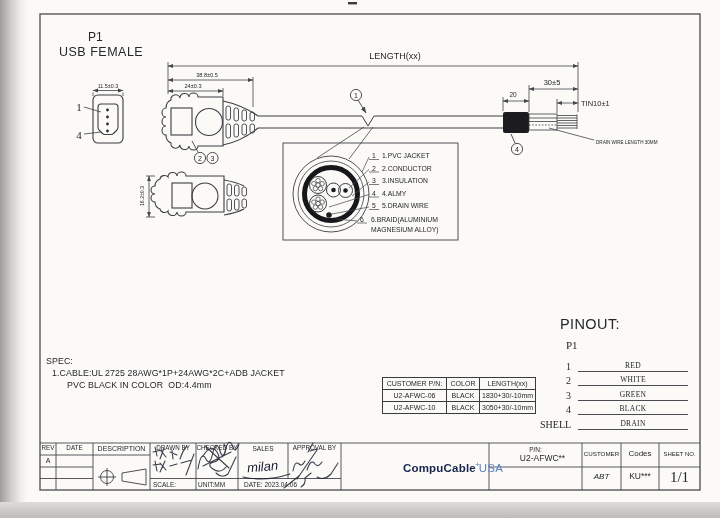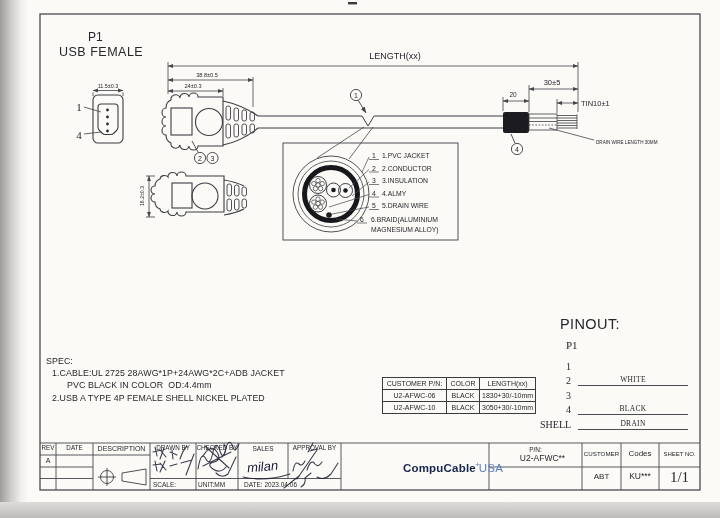--- a/index.html
+++ b/index.html
@@ -299,21 +299,20 @@
       <path d="M243,477 q22,5 47,-3"></path>
       <path d="M293,471 q2,-11 6,-7 q3,3 6,-3 M307,470 q4,-12 8,-6 q3,4 7,-2 M308,452 l5,-9 M310,451 l7,-2 M297,479 l20,-29 M317,477 q7,4 14,-3 l7,-11"></path>
       <path d="M284,488 l15,-12 M301,487 q5,-3 4,-9 l6,-5"></path>
     </g>
   </svg>
 
   <div class="abs spec">
     <div class="spec-line">SPEC:</div>
     <div class="spec-line ind1">1.CABLE:UL 2725 28AWG*1P+24AWG*2C+ADB JACKET</div>
     <div class="spec-line ind2">PVC BLACK IN COLOR  OD:4.4mm</div>
-    <div class="spec-line ind1">2.USB A TYPE 4P FEMALE SHELL NICKEL PLATED</div>
   </div>
 
   <table class="abs part-table">
     <tbody>
         <tr>
       <td class="c-pn">CUSTOMER P/N:</td>
       <td class="c-color">COLOR</td>
       <td class="c-len">LENGTH(xx)</td>
     </tr>
     <tr>
@@ -328,29 +327,35 @@
     </tr>
   </tbody>
     </table>
 
   <div class="abs pinout">
     <div class="pinout-heading">PINOUT:</div>
     <div class="pinout-conn serif">P1</div>
     <div class="pin-rows">
       <div class="pin-row">
         <span class="pin-num serif">1</span>
+        <span class="wire-line">
+            <span class="wire-name serif">RED</span>
+          </span>
       </div>
       <div class="pin-row">
         <span class="pin-num serif">2</span>
         <span class="wire-line">
             <span class="wire-name serif">WHITE</span>
           </span>
       </div>
       <div class="pin-row">
         <span class="pin-num serif">3</span>
+        <span class="wire-line">
+            <span class="wire-name serif">GREEN</span>
+          </span>
       </div>
       <div class="pin-row">
         <span class="pin-num serif">4</span>
         <span class="wire-line">
             <span class="wire-name serif">BLACK</span>
           </span>
       </div>
       <div class="pin-row">
         <span class="pin-num serif">SHELL</span>
         <span class="wire-line">
@@ -375,16 +380,16 @@
 
   <div class="abs logo-wrap" style="left:341px;top:443px;width:148px;height:47px;margin-left:38px;">
     <span class="logo"><span class="logo-main">CompuCable</span><span class="logo-plus">+</span><span class="logo-usa">USA</span></span>
   </div>
 
   <div class="abs tb" style="left:489px;top:446px;width:93px;font-size:6.5px;">P/N:</div>
   <div class="abs tb" style="left:489px;top:454px;width:107px;font-size:8.5px;">U2-AFWC**</div>
   <div class="abs tb" style="left:582px;top:451px;width:39px;font-size:6.2px;">CUSTOMER</div>
   <div class="abs tb" style="left:621px;top:450px;width:38px;font-size:8px;">Codes</div>
   <div class="abs tb" style="left:659px;top:451px;width:41px;font-size:6px;">SHEET NO.</div>
-  <div class="abs tb" style="left:582px;top:473px;width:39px;font-size:8px;">ABT</div>
+  <div class="abs tb" style="left:582px;top:473px;width:39px;font-size:8px;font-style:italic;">ABT</div>
   <div class="abs tb" style="left:621px;top:472px;width:38px;font-size:8.5px;">KU***</div>
   <div class="abs tb serif" style="left:659px;top:469px;width:41px;font-size:15px;">1/1</div>
 </div>
 
 </body></html>

